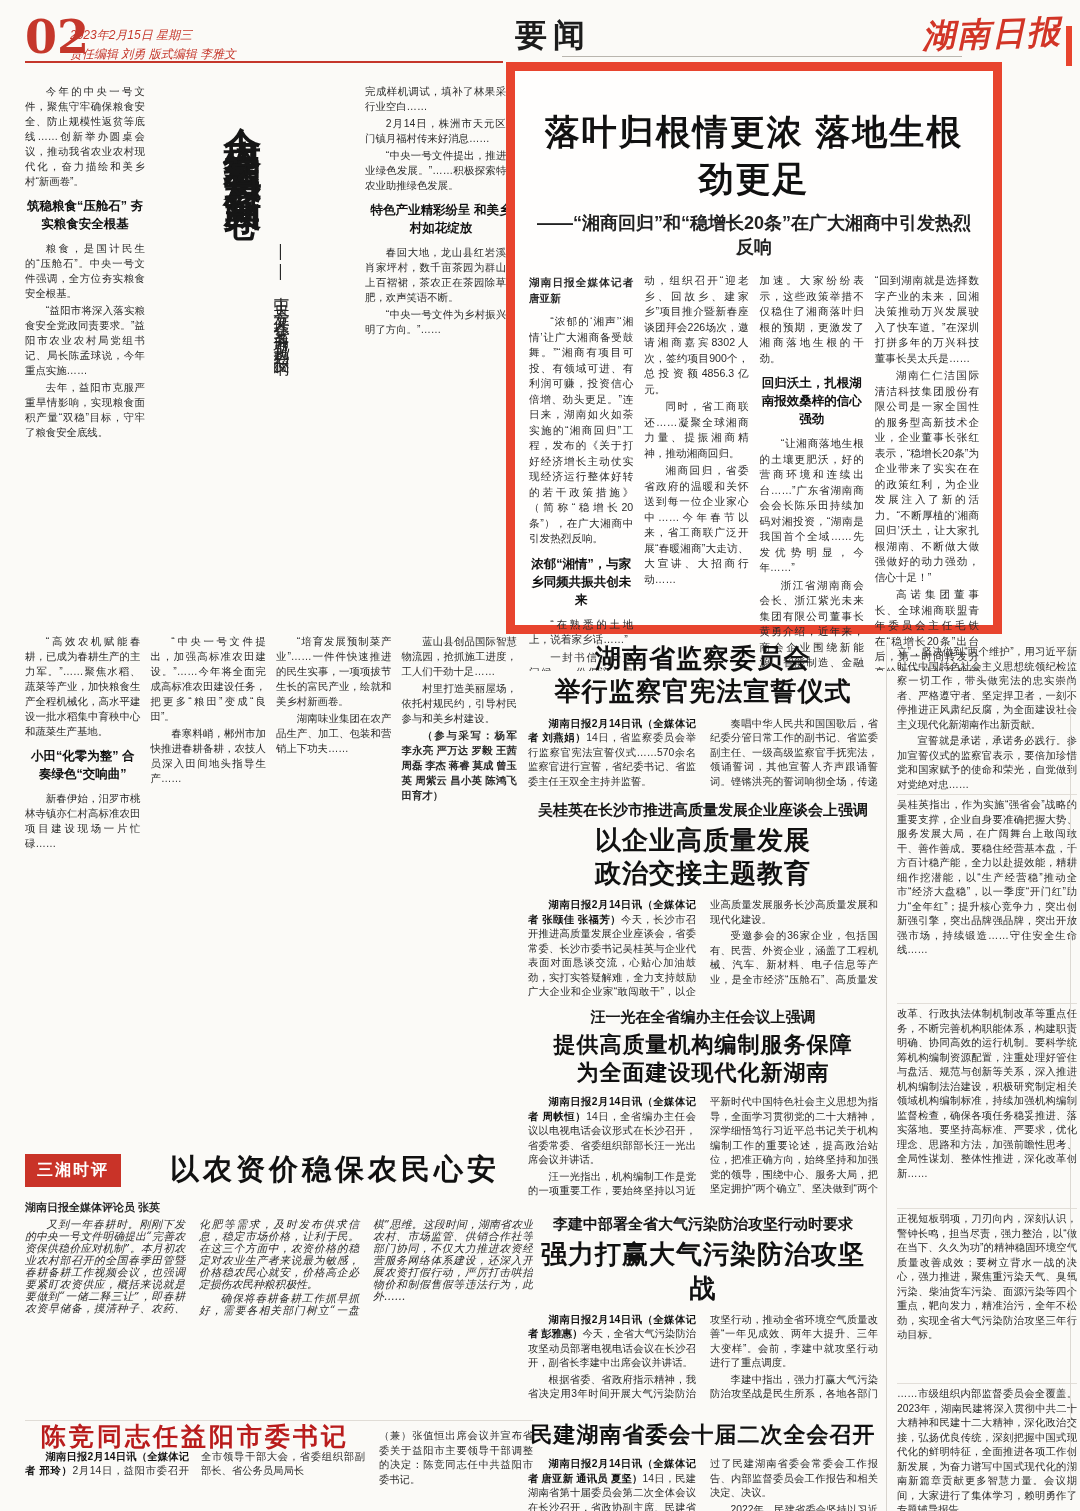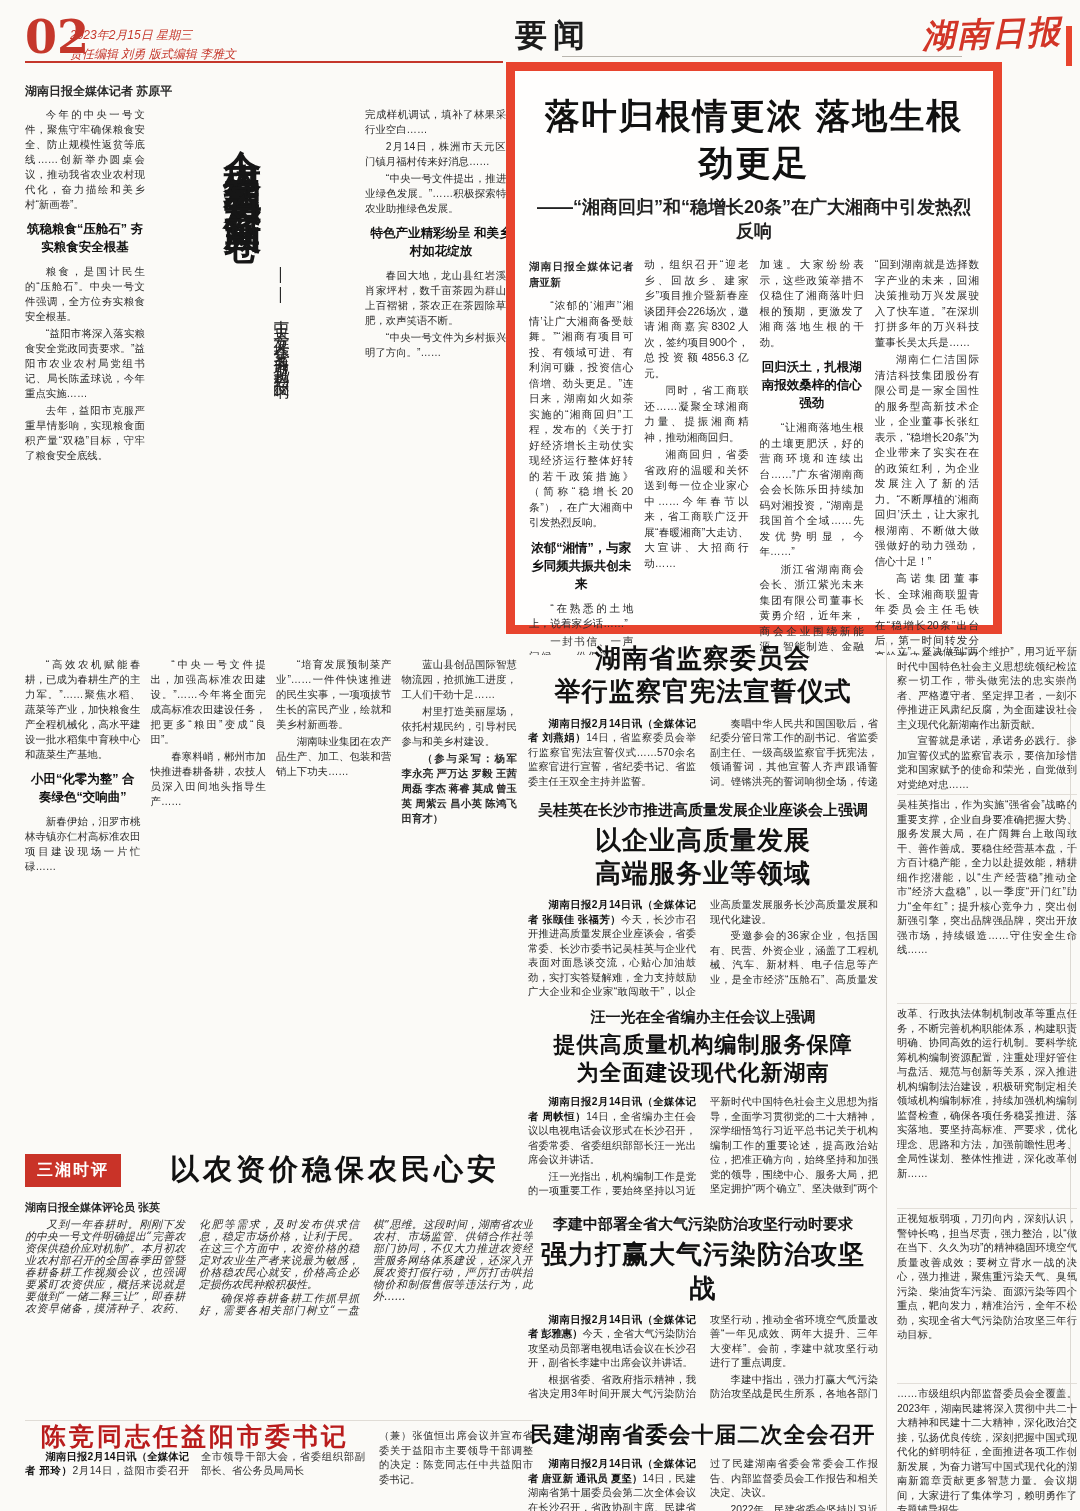--- a/index.html
+++ b/index.html
@@ -33,21 +33,21 @@
   .lcolA{width:120px;flex:none;}
   .vheadwrap{width:196px;flex:none;display:flex;justify-content:center;gap:12px;padding-top:12px;}
   .vhead{writing-mode:vertical-rl;font-size:38px;font-weight:bold;letter-spacing:7px;
          line-height:1.1;color:#161616;}
   .vsub{writing-mode:vertical-rl;font-size:16px;letter-spacing:4px;padding-top:148px;color:#222;}
   .lcolC{flex:1;}
   .lrow2{display:flex;gap:10px;height:478px;overflow:hidden;margin-top:10px;}
   .lrow2>div{flex:1;}
   
   .redbox{position:absolute;left:506px;top:62px;width:496px;height:572px;box-sizing:border-box;
-          border:9px solid #e8442e;background:#fffefd;padding:10px 14px;}
+          border:9px solid #e8442e;background:#fffefd;padding:26px 14px;}
   .red-h1{font-size:35px;font-weight:bold;text-align:center;letter-spacing:2px;color:#111;
           margin:12px 0 8px;}
   .red-h2{font-size:18px;font-weight:bold;text-align:center;color:#222;margin:0 0 14px;}
   .red-body{display:flex;gap:11px;height:398px;overflow:hidden;font-size:10.6px;line-height:15.5px;}
   .red-body>div{flex:1;}
   
   .mid{position:absolute;left:528px;top:642px;width:350px;}
   .mart{margin-bottom:8px;}
   .eyebrow{font-size:15px;font-weight:bold;text-align:center;color:#181818;margin:2px 0 4px;}
   .mtitle{font-size:26px;font-weight:bold;text-align:center;line-height:1.28;color:#111;
@@ -89,21 +89,20 @@
     <div>2023年2月15日 星期三</div>
     <div>责任编辑 刘勇 版式编辑 李雅文</div>
   </div>
   <div class="rule-red"></div>
   <div class="section-title">要闻</div>
   <div class="rule-gray"></div>
   <div class="masthead">湖南日报</div>
   <div class="red-tick"></div>
 
   <div class="left-art">
-    <div class="reporter">湖南日报全媒体记者 苏原平</div>
     <div class="lrow1">
       <div class="lcolA">
           <p class="t-p">今年的中央一号文件，聚焦守牢确保粮食安全、防止规模性返贫等底线……创新举办圆桌会议，推动我省农业农村现代化，奋力描绘和美乡村“新画卷”。</p>
           <p class="t-h">筑稳粮食“压舱石” 夯实粮食安全根基</p>
           <p class="t-p">粮食，是国计民生的“压舱石”。中央一号文件强调，全方位夯实粮食安全根基。</p>
           <p class="t-p">“益阳市将深入落实粮食安全党政同责要求。”益阳市农业农村局党组书记、局长陈孟球说，今年重点实施……</p>
           <p class="t-p">去年，益阳市克服严重旱情影响，实现粮食面积产量“双稳”目标，守牢了粮食安全底线。</p>
         </div>
       <div class="vheadwrap">
         <div class="vhead">合力描绘和美乡村『新画卷』</div>
@@ -180,21 +179,21 @@
       <div class="mbody" style="height:76px;">
           <p class="t-p"><b>湖南日报2月14日讯（全媒体记者 刘燕娟）</b>14日，省监察委员会举行监察官宪法宣誓仪式……570余名监察官进行宣誓，省纪委书记、省监委主任王双全主持并监誓。</p>
           <p class="t-p">奏唱中华人民共和国国歌后，省纪委分管日常工作的副书记、省监委副主任、一级高级监察官手抚宪法，领诵誓词，其他宣誓人齐声跟诵誓词。铿锵洪亮的誓词响彻全场，传递着弘扬宪法精神、履行宪法使命的坚定决心。</p>
         </div>
     </div>
 
     <div class="mart">
       <div class="eyebrow">吴桂英在长沙市推进高质量发展企业座谈会上强调</div>
       <div class="mtitle">
         <span>以企业高质量发展</span>
-        <span>高端服务业等领域</span>
+        <span>政治交接主题教育</span>
       </div>
       <div class="mbody" style="height:102px;">
           <p class="t-p"><b>湖南日报2月14日讯（全媒体记者 张颐佳 张福芳）</b>今天，长沙市召开推进高质量发展企业座谈会，省委常委、长沙市委书记吴桂英与企业代表面对面恳谈交流，心贴心加油鼓劲，实打实答疑解难，全力支持鼓励广大企业和企业家“敢闯敢干”，以企业高质量发展服务长沙高质量发展和现代化建设。</p>
           <p class="t-p">受邀参会的36家企业，包括国有、民营、外资企业，涵盖了工程机械、汽车、新材料、电子信息等产业，是全市经济“压舱石”、高质量发展的“生力军”……充分肯定广大企业为全市经济“稳中有进、稳中向好”作出的贡献。</p>
         </div>
     </div>
 
     <div class="mart">
       <div class="eyebrow">汪一光在全省编办主任会议上强调</div>
       <div class="mtitle mtitle-s">

